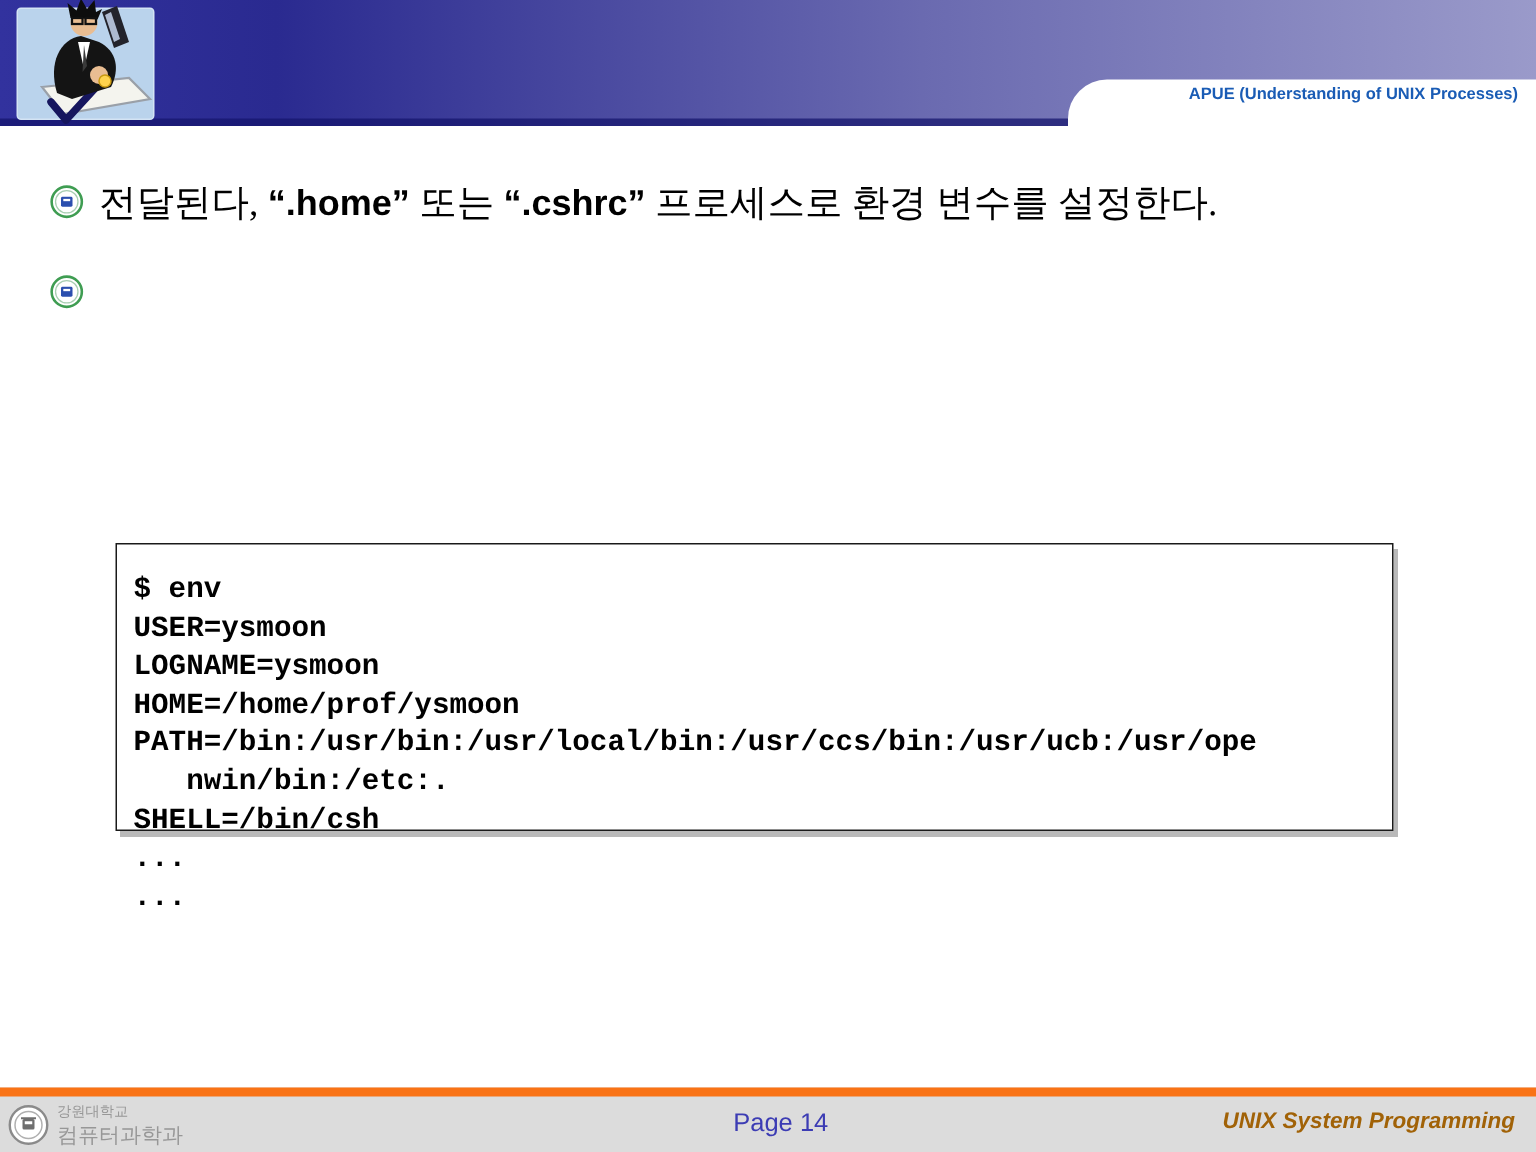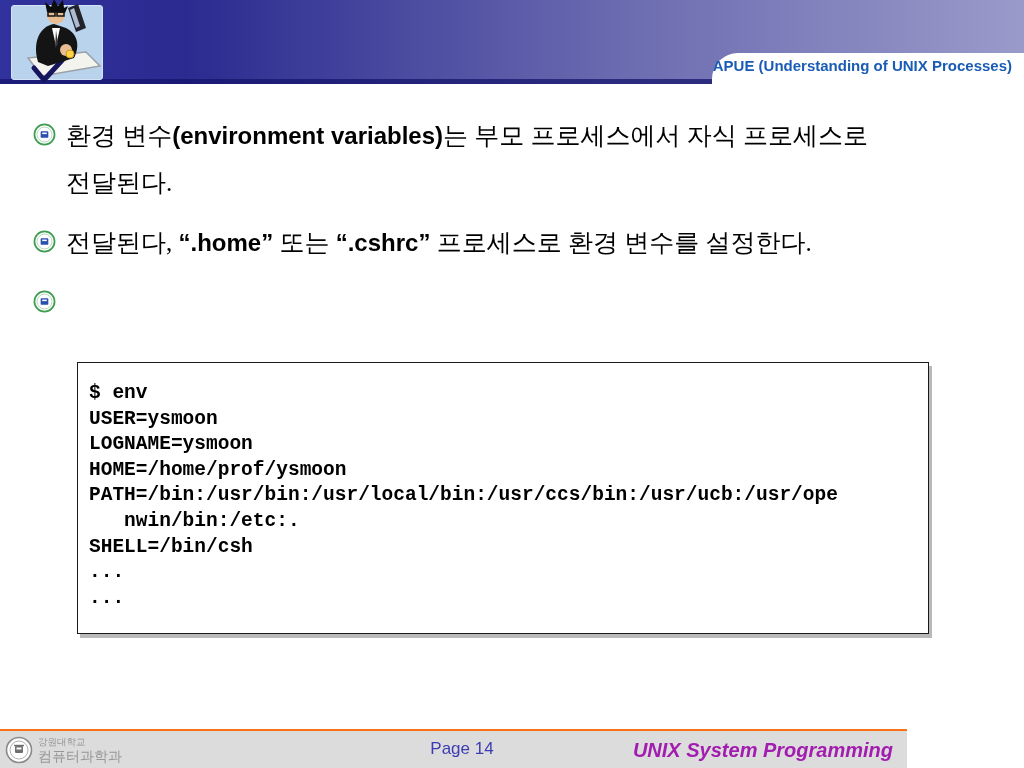--- a/index.html
+++ b/index.html
@@ -7,21 +7,21 @@
          font-family:"Liberation Sans",sans-serif;}
 
   
   .hdr{position:absolute;left:0;top:0;width:1024px;height:84px;
        background:linear-gradient(90deg,#32329e 0%,#2a2a90 18%,#6a6ab0 60%,#9a9aca 100%);}
   .hdr-bottom-edge{position:absolute;left:0;top:79px;width:1024px;height:5px;
        background:rgba(22,22,110,.75);z-index:1;}
   .hdr-notch{position:absolute;right:0;top:53px;width:312px;height:31px;background:#ffffff;
        border-top-left-radius:26px;z-index:2;}
   .apue{position:absolute;right:12px;top:57px;z-index:3;color:#1a5cb5;font-weight:bold;
-       font-size:15px;}
+       font-size:11px;}
   .title-box{position:absolute;left:35px;top:16px;width:670px;height:51px;z-index:3;
        background:linear-gradient(#c9dcf1,#a9c7e5);
        border:1px solid #dde9f6;
        box-shadow:5px 7px 0 rgba(20,20,88,.55);
        display:flex;align-items:center;}
   .title-box .t{margin-left:70px;color:#ffffff;font-weight:bold;font-size:29px;
        letter-spacing:.5px;text-shadow:2px 2px 2px rgba(95,115,150,.95);white-space:nowrap;}
   .icon-panel{position:absolute;left:11px;top:5px;width:90px;height:73px;background:#bad3ec;
        border:1px solid #d4e4f4;border-radius:3px;z-index:3;}
   .writer{position:absolute;left:4px;top:-2px;z-index:4;}
@@ -29,34 +29,34 @@
   
   .bullets{position:absolute;left:33px;top:112px;width:960px;list-style:none;margin:0;padding:0;}
   .bullet-item{display:flex;align-items:flex-start;margin-bottom:13px;}
   .bullet-item .emb{flex:0 0 auto;margin:11px 10px 0 0;}
   .bullet-item .txt{font-family:"Liberation Serif","DejaVu Serif",serif;font-size:25px;
        color:#000;line-height:47px;white-space:pre-wrap;}
   .bullet-item .txt .en{font-family:"Liberation Sans","DejaVu Sans",sans-serif;font-size:24px;}
   .bullet-item .txt .b{font-weight:bold;}
 
   
-  .codebox{position:absolute;left:77px;top:362px;width:852px;height:272px;background:#ffffff;
+  .codebox{position:absolute;left:77px;top:362px;width:852px;height:192px;background:#ffffff;
        border:1px solid #1a1a1a;box-shadow:3px 4px 0 #b9b9b9;box-sizing:border-box;}
   .codebox pre{margin:0;padding:18px 0 0 11px;font-family:"Liberation Mono","DejaVu Sans Mono",monospace;
        font-weight:bold;font-size:19.5px;line-height:25.6px;color:#000;}
 
   
-  .footer{position:absolute;left:0;bottom:0;width:907px;height:37px;background:#dcdcdc;
-       border-top:2px solid #f97316;}
+  .footer{position:absolute;left:0;bottom:0;width:1024px;height:37px;background:#dcdcdc;
+       border-top:6px solid #f97316;}
   .flogo{position:absolute;left:5px;top:5px;}
   .fdept{position:absolute;left:38px;top:6px;color:#979797;line-height:1.15;}
   .fdept .l1{font-size:9.5px;}
   .fdept .l2{font-size:14px;}
   .fpage{position:absolute;left:0;right:0;top:8px;text-align:center;color:#3c3cb4;font-size:17px;padding-left:17px;}
-  .fcourse{position:absolute;right:14px;top:8px;color:#a21caf;font-size:20px;
+  .fcourse{position:absolute;right:14px;top:8px;color:#a16207;font-size:15px;
        font-weight:bold;font-style:italic;}
 </style>
 </head>
 <body>
 
 <div class="slide">
 
   <div class="hdr">
     <div class="hdr-bottom-edge"></div>
     <div class="hdr-notch"></div>
@@ -84,30 +84,20 @@
 
       <path d="M64,10 L74,6 L82,30 L72,34 Z" fill="#23232b"></path>
       <path d="M66,12 L70,10 L76,28 L72,30 Z" fill="#aebad0"></path>
 
       <circle cx="62" cy="52" r="6" fill="#e9bd92"></circle>
       <circle cx="66" cy="56" r="4" fill="#ffd34d" stroke="#c99a12" stroke-width="1"></circle>
     </svg>
   </div>
 
   <ul class="bullets">
-      <li class="bullet-item">
-        <span class="emb"><svg width="23" height="23" viewBox="0 0 24 24">
-            <circle cx="12" cy="12" r="10.5" fill="#ffffff" stroke="#3f9d52" stroke-width="1.8"></circle>
-            <circle cx="12" cy="12" r="7.8" fill="none" stroke="#a9cfb2" stroke-width="0.9"></circle>
-            <rect x="8" y="8.5" width="8" height="7" rx="1" fill="#2b4fae"></rect>
-            <rect x="9.6" y="10" width="4.8" height="1.6" fill="#ffffff"></rect>
-          </svg></span>
-        <span class="txt"><span class="kr">환경 변수</span><span class="en b">(environment variables)</span><span class="kr">는 부모 프로세스에서 자식 프로세스로
-전달된다.</span></span>
-      </li>
       <li class="bullet-item">
         <span class="emb"><svg width="23" height="23" viewBox="0 0 24 24">
             <circle cx="12" cy="12" r="10.5" fill="#ffffff" stroke="#3f9d52" stroke-width="1.8"></circle>
             <circle cx="12" cy="12" r="7.8" fill="none" stroke="#a9cfb2" stroke-width="0.9"></circle>
             <rect x="8" y="8.5" width="8" height="7" rx="1" fill="#2b4fae"></rect>
             <rect x="9.6" y="10" width="4.8" height="1.6" fill="#ffffff"></rect>
           </svg></span>
         <span class="txt"><span class="kr">전달된다, </span><span class="en b">“.home”</span><span class="kr"> 또는 </span><span class="en b">“.cshrc”</span><span class="kr"> 프로세스로 환경 변수를 설정한다.</span></span>
       </li>
       <li class="bullet-item">

